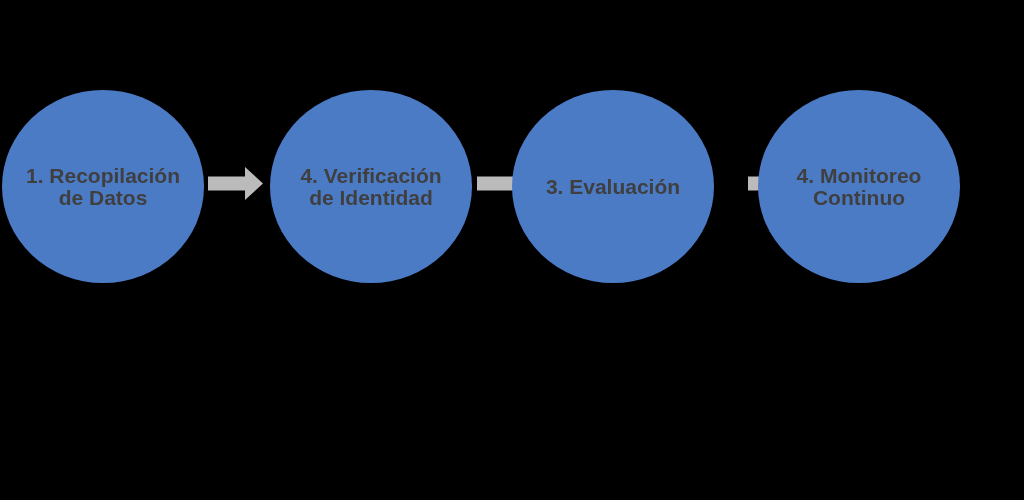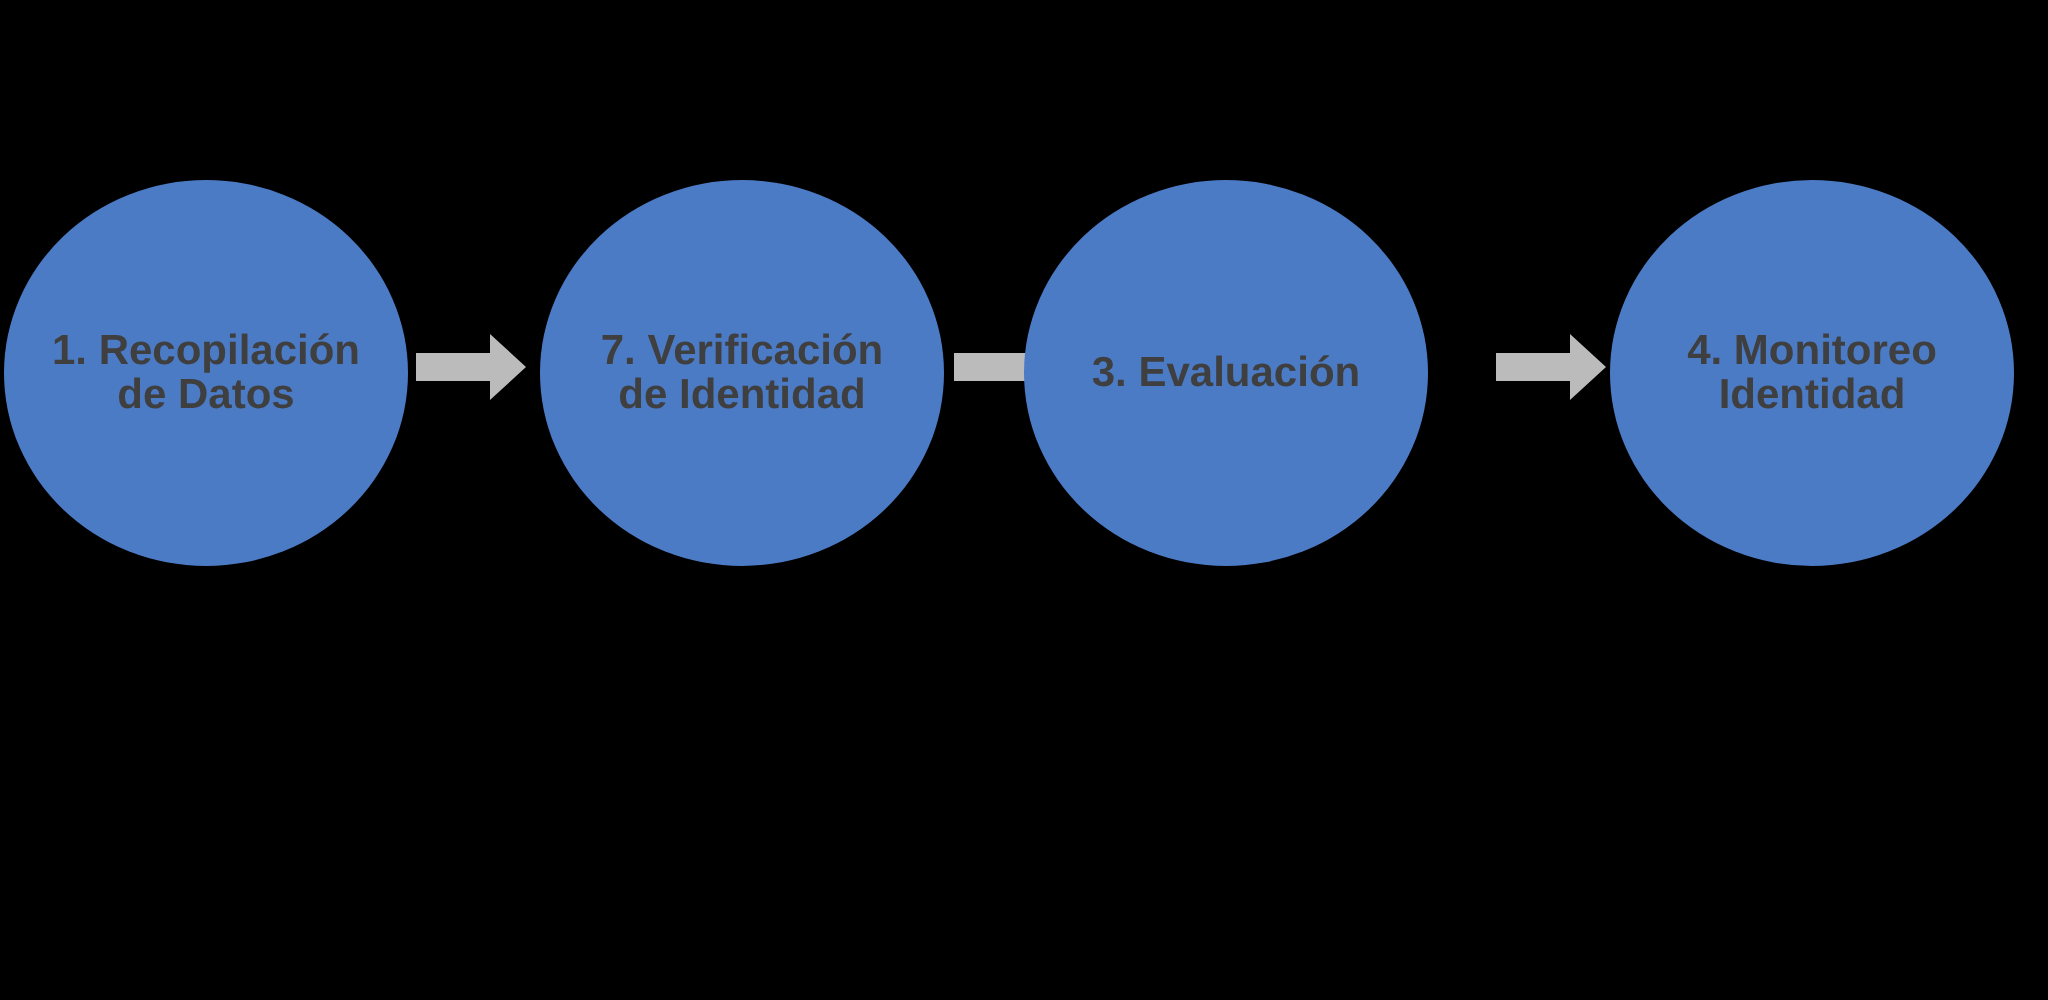--- a/index.html
+++ b/index.html
@@ -38,21 +38,21 @@
     color: var(--text-color);
     font-weight: bold;
     font-size: 21px;
     line-height: 22px;
     white-space: nowrap;
   }
   .step-label .line { display: block; }
   .circle-1 { left: 2px; }
   .circle-2 { left: 270px; }
   .circle-3 { left: 512px; }
-  .circle-4 { left: 805px; }
+  .circle-4 { left: 758px; }
   .arrow {
     position: absolute;
     top: 167px;
     width: 55px;
     height: 33px;
   }
   .arrow svg { display: block; width: 55px; height: 33px; }
   .arrow svg polygon { fill: var(--arrow-fill); }
   .arrow-1 { left: 208px; }
   .arrow-2 { left: 477px; }
@@ -71,21 +71,21 @@
   </div>
 
   <div class="arrow arrow-1">
     <svg viewBox="0 0 55 33" xmlns="http://www.w3.org/2000/svg" aria-hidden="true">
       <polygon points="0,9.5 37,9.5 37,0 55,16.5 37,33 37,23.5 0,23.5"></polygon>
     </svg>
   </div>
 
   <div class="step-circle circle-2">
     <div class="step-label">
-      <span class="line">7. Verificación</span>
+      <span class="line">4. Verificación</span>
       <span class="line">de Identidad</span>
     </div>
   </div>
 
   <div class="arrow arrow-2">
     <svg viewBox="0 0 55 33" xmlns="http://www.w3.org/2000/svg" aria-hidden="true">
       <polygon points="0,9.5 37,9.5 37,0 55,16.5 37,33 37,23.5 0,23.5"></polygon>
     </svg>
   </div>
 
@@ -97,17 +97,17 @@
 
   <div class="arrow arrow-3">
     <svg viewBox="0 0 55 33" xmlns="http://www.w3.org/2000/svg" aria-hidden="true">
       <polygon points="0,9.5 37,9.5 37,0 55,16.5 37,33 37,23.5 0,23.5"></polygon>
     </svg>
   </div>
 
   <div class="step-circle circle-4">
     <div class="step-label">
       <span class="line">4. Monitoreo</span>
-      <span class="line">Identidad</span>
+      <span class="line">Continuo</span>
     </div>
   </div>
 
 </div>
 
 </body></html>

